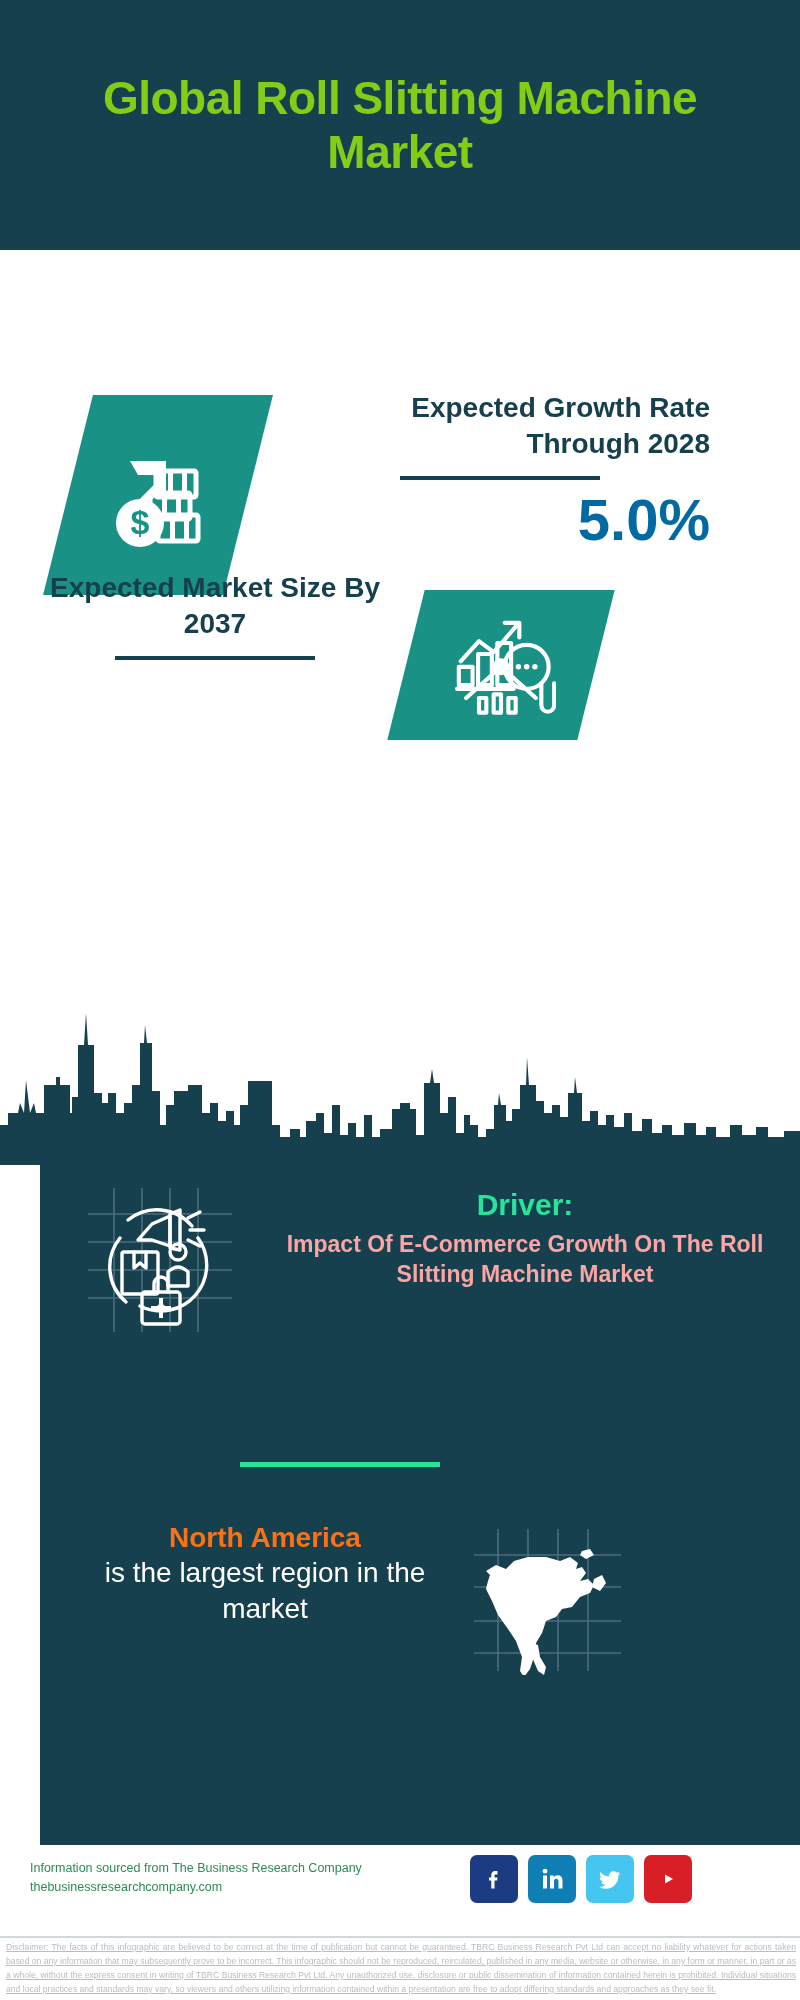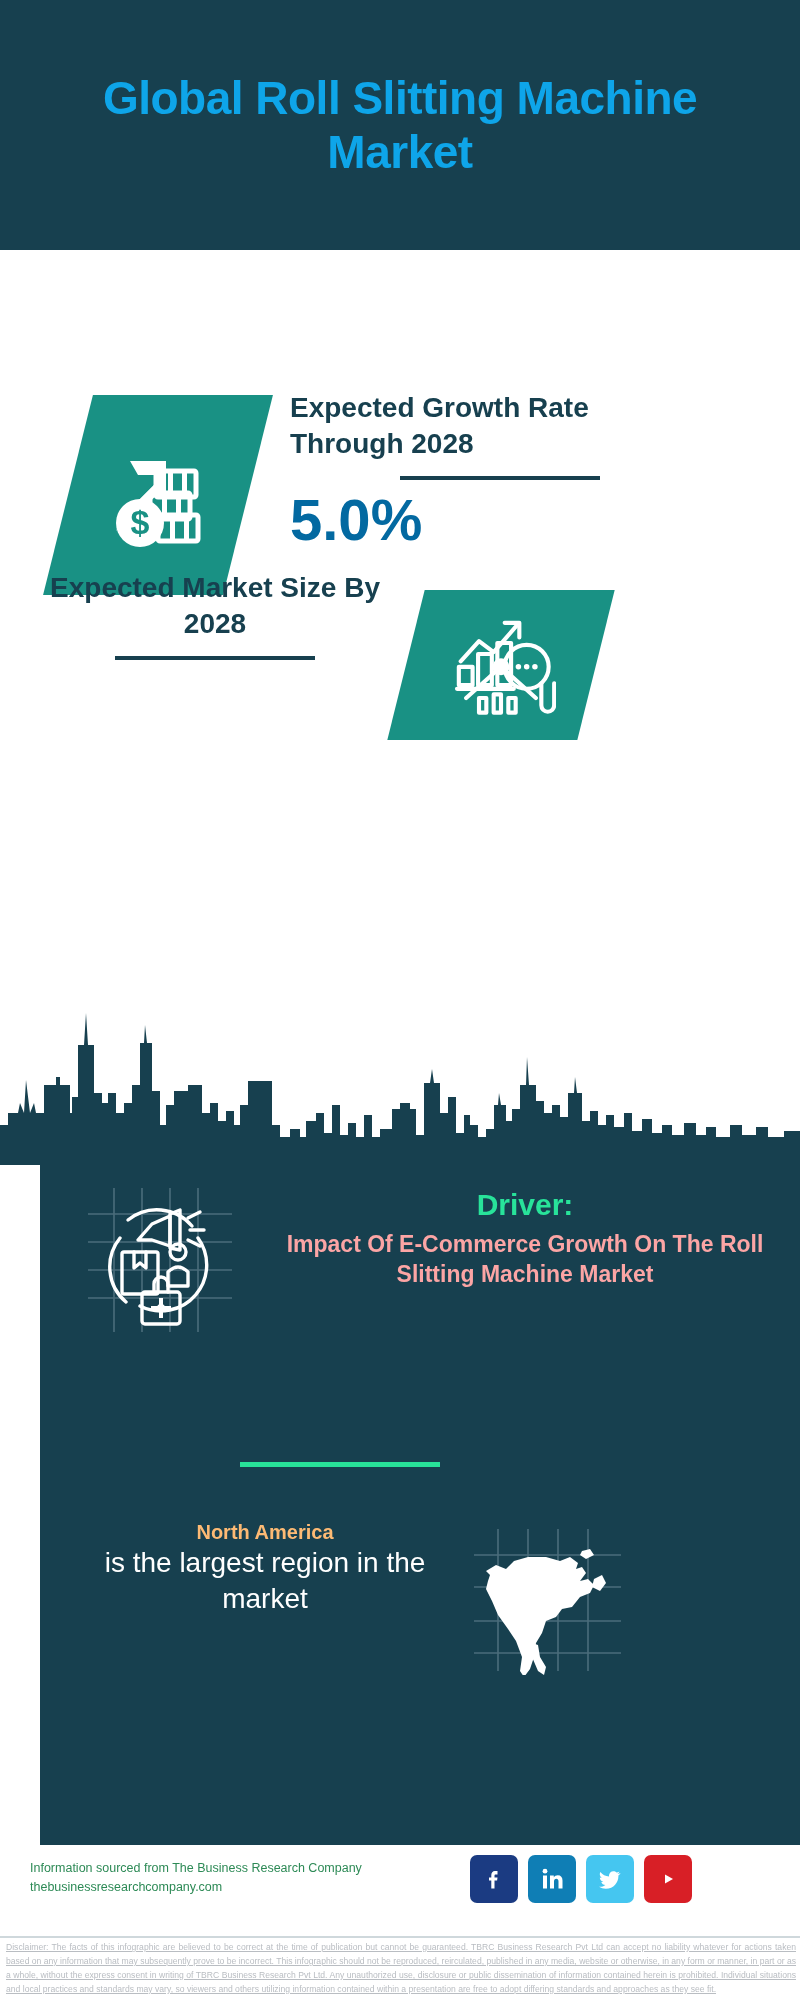--- a/index.html
+++ b/index.html
@@ -12,21 +12,21 @@
   }
   .page { position:relative; width:800px; height:2000px; background:#fff; }
 
   
   .header {
     position:absolute; left:0; top:0; width:800px; height:250px;
     background:#17404f;
     display:flex; align-items:center; justify-content:center;
   }
   .header h1 {
-    color:#0ea5e9;
+    color:#84cc16;
     font-size:46px;
     font-weight:bold;
     line-height:1.18;
     text-align:center;
     letter-spacing:-0.5px;
     width:620px;
   }
 
   
   .stat1 {
@@ -34,21 +34,21 @@
   }
   .para {
     position:absolute;
     background:#199184;
     transform:skewX(-14deg);
     display:flex; align-items:center; justify-content:center;
   }
   .para-1 { left:68px; top:145px; width:180px; height:200px; }
   .stat1-text {
     position:absolute; left:290px; top:140px; width:420px;
-    text-align:left;
+    text-align:right;
   }
   .stat-title {
     color:#17404f; font-size:28px; font-weight:bold; line-height:1.28;
   }
   .rule-dark {
     width:200px; height:4px; background:#17404f; margin:14px auto 10px auto;
   }
   .stat-value {
     color:#0369a1; font-size:58px; font-weight:bold; line-height:1.05;
   }
@@ -99,21 +99,21 @@
   }
 
   
   .region-row {
     position:absolute; left:0; top:360px; width:800px; height:200px;
   }
   .region-text {
     position:absolute; left:40px; top:0px; width:370px; text-align:center;
   }
   .region-name {
-    color:#fdba74; font-size:20px; font-weight:bold; line-height:1.25;
+    color:#f97316; font-size:28px; font-weight:bold; line-height:1.25;
   }
   .region-sub {
     color:#ffffff; font-size:28px; font-weight:normal; line-height:1.3;
   }
   .region-map {
     position:absolute; left:430px; top:5px; width:155px; height:150px;
   }
 
   
   .footer {
@@ -184,21 +184,21 @@
     </div>
     <div class="stat1-text">
       <div class="stat-title">Expected Growth Rate Through 2028</div>
       <div class="rule-dark"></div>
       <div class="stat-value">5.0%</div>
     </div>
   </div>
 
   <div class="stat2">
     <div class="stat2-text">
-      <div class="stat-title">Expected Market Size By 2028</div>
+      <div class="stat-title">Expected Market Size By 2037</div>
       <div class="rule-dark"></div>
     </div>
     <div class="para para-2">
       <svg width="110" height="110" viewBox="0 0 120 120" style="transform:skewX(14deg);" aria-hidden="true">
         <g fill="none" stroke="#ffffff" stroke-width="4.5" stroke-linecap="round" stroke-linejoin="round">
           <polyline points="16,56 36,34 52,46 78,16"></polyline>
           <polyline points="64,14 80,14 80,30"></polyline>
           <rect x="14" y="62" width="15" height="20"></rect>
           <rect x="35" y="48" width="15" height="34"></rect>
           <rect x="56" y="36" width="15" height="46"></rect>

